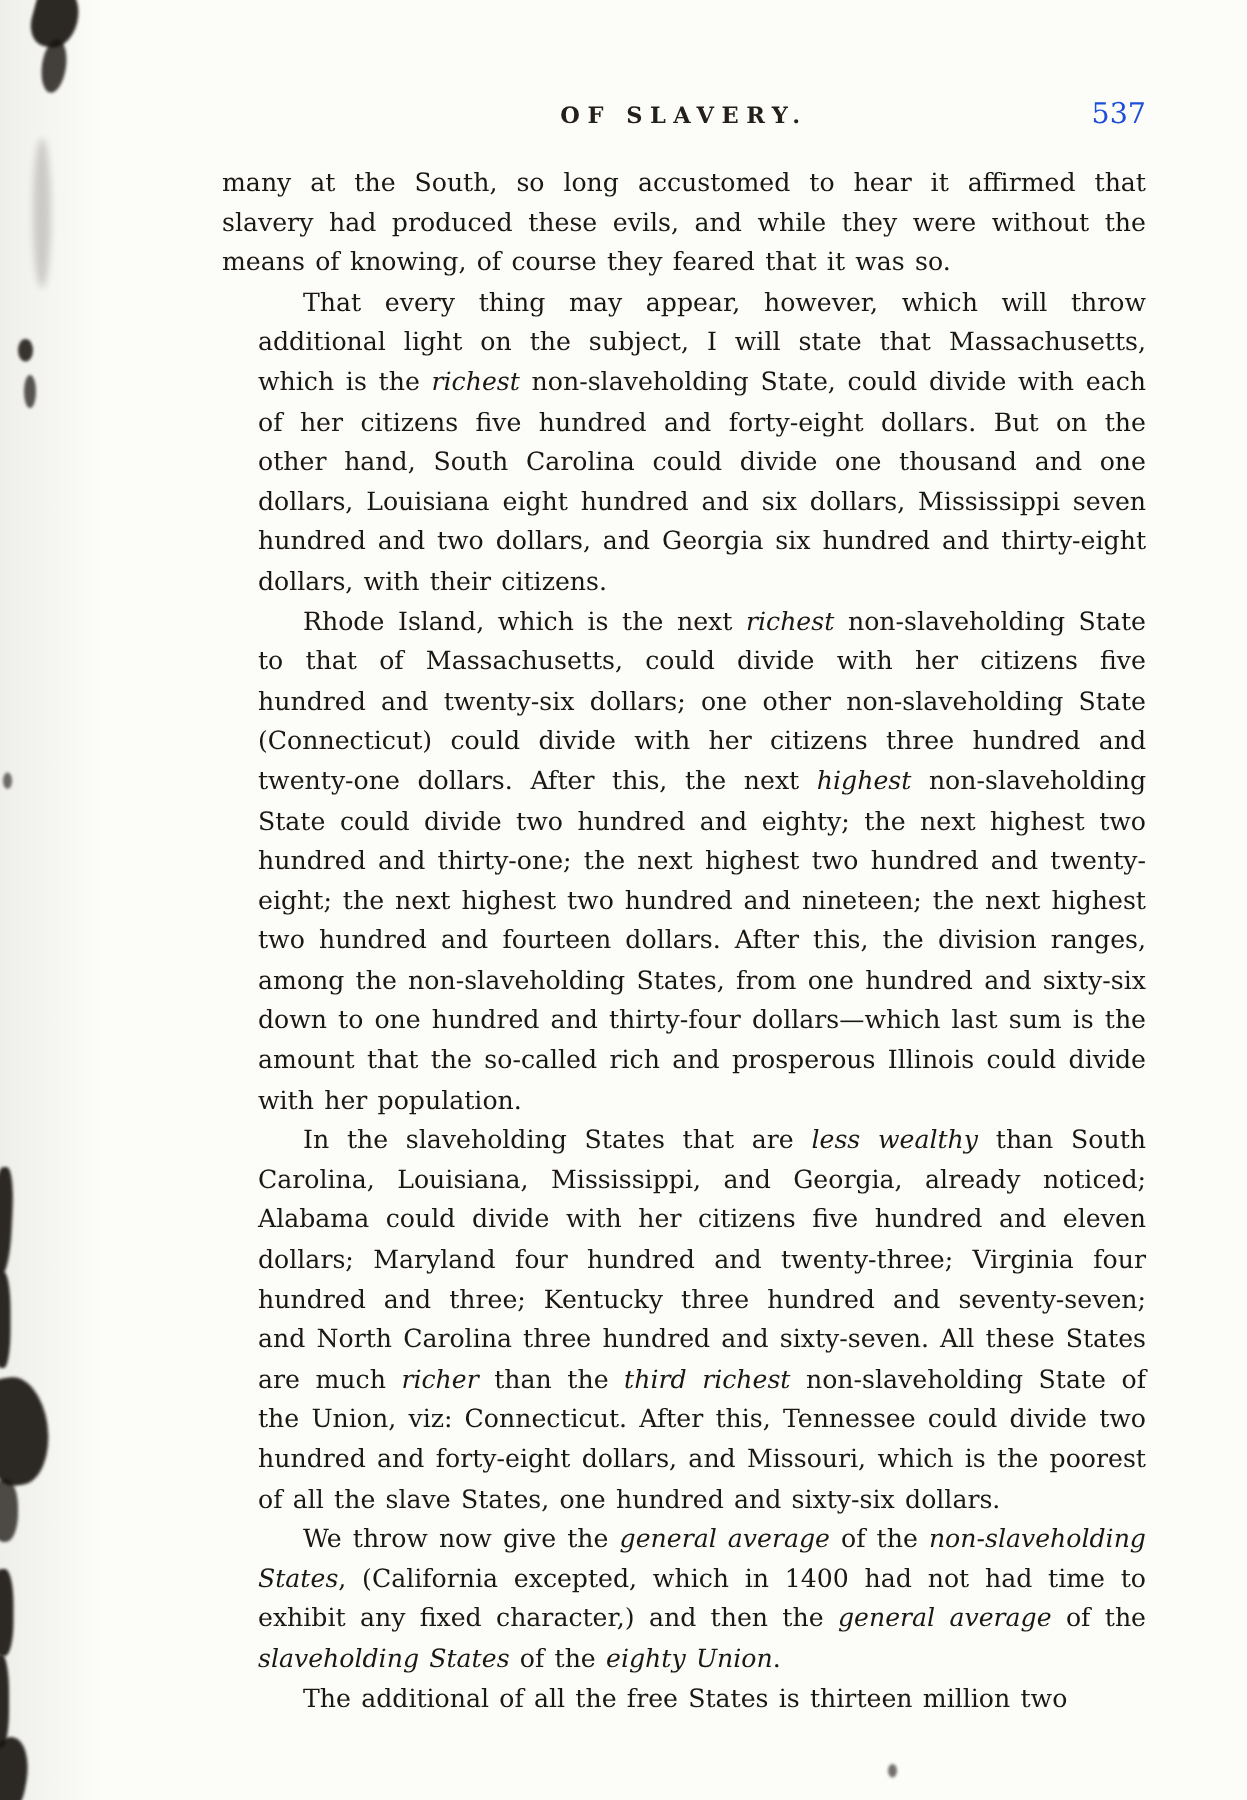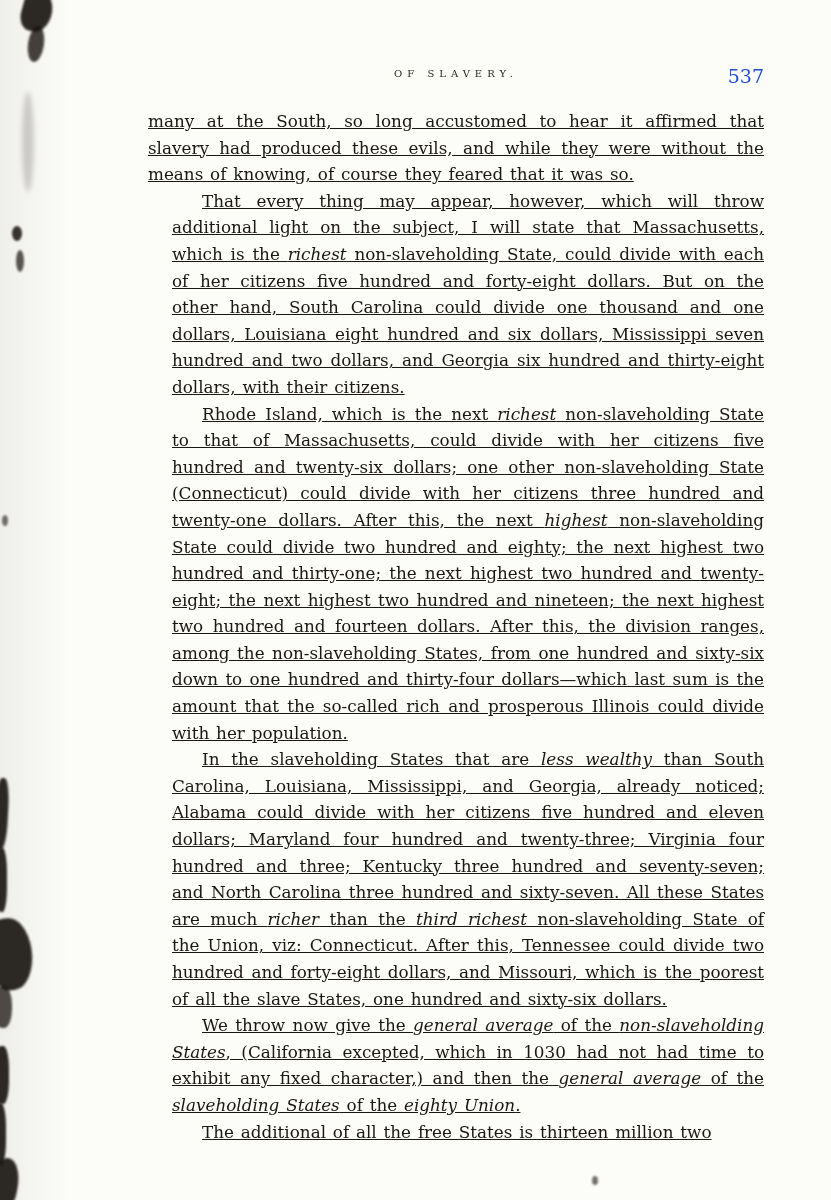--- a/index.html
+++ b/index.html
@@ -30,22 +30,22 @@
     position: absolute;
     left: 148px;
     top: 68px;
     width: 616px;
     height: 26px;
   }
   .running-head {
     position: absolute;
     left: 0; right: 0;
     text-align: center;
-    font-size: 10px;
-    font-weight: 400;
+    font-size: 15px;
+    font-weight: 700;
     letter-spacing: 5px;
     color: #241f18;
   }
   .page-num {
     position: absolute;
     right: 0;
     top: -3px;
     font-size: 19px;
     color: #1d4ed8;
   }
@@ -53,21 +53,21 @@
     position: absolute;
     left: 148px;
     top: 108px;
     width: 616px;
     font-size: 16.8px;
     line-height: 26.6px;
     text-align: justify;
     word-spacing: 1.5px;
     color: #1b1711;
   }
-  .para { margin: 0; text-decoration: underline; }
+  .para { margin: 0; }
   .para.indent { text-indent: 30px; margin-left: 24px; }
   .para em { font-style: italic; }
 
   
   .blot {
     position: absolute;
     background: #17130e;
     filter: blur(1.2px);
     opacity: 0.9;
     pointer-events: none;
@@ -97,17 +97,17 @@
   <div class="header-row">
     <span class="running-head">OF SLAVERY.</span>
     <span class="page-num">537</span>
   </div>
 
   <div class="text-block" id="text-block">
       <p class="para"><span>many at the South, so long accustomed to hear it affirmed that slavery had produced these evils, and while they were without the means of knowing, of course they feared that it was so.</span></p>
       <p class="para indent"><span>That every thing may appear, however, which will throw additional light on the subject, I will state that Massachusetts, which is the </span><em>richest</em><span> non-slaveholding State, could divide with each of her citizens five hundred and forty-eight dollars. But on the other hand, South Carolina could divide one thousand and one dollars, Louisiana eight hundred and six dollars, Mississippi seven hundred and two dollars, and Georgia six hundred and thirty-eight dollars, with their citizens.</span></p>
       <p class="para indent"><span>Rhode Island, which is the next </span><em>richest</em><span> non-slaveholding State to that of Massachusetts, could divide with her citizens five hundred and twenty-six dollars; one other non-slaveholding State (Connecticut) could divide with her citizens three hundred and twenty-one dollars. After this, the next </span><em>highest</em><span> non-slaveholding State could divide two hundred and eighty; the next highest two hundred and thirty-one; the next highest two hundred and twenty-eight; the next highest two hundred and nineteen; the next highest two hundred and fourteen dollars. After this, the division ranges, among the non-slaveholding States, from one hundred and sixty-six down to one hundred and thirty-four dollars—which last sum is the amount that the so-called rich and prosperous Illinois could divide with her population.</span></p>
       <p class="para indent"><span>In the slaveholding States that are </span><em>less wealthy</em><span> than South Carolina, Louisiana, Mississippi, and Georgia, already noticed; Alabama could divide with her citizens five hundred and eleven dollars; Maryland four hundred and twenty-three; Virginia four hundred and three; Kentucky three hundred and seventy-seven; and North Carolina three hundred and sixty-seven. All these States are much </span><em>richer</em><span> than the </span><em>third richest</em><span> non-slaveholding State of the Union, viz: Connecticut. After this, Tennessee could divide two hundred and forty-eight dollars, and Missouri, which is the poorest of all the slave States, one hundred and sixty-six dollars.</span></p>
-      <p class="para indent"><span>We throw now give the </span><em>general average</em><span> of the </span><em>non-slaveholding States</em><span>, (California excepted, which in 1030 had not had time to exhibit any fixed character,) and then the </span><em>general average</em><span> of the </span><em>slaveholding States</em><span> of the </span><em>eighty Union</em><span>.</span></p>
+      <p class="para indent"><span>We throw now give the </span><em>general average</em><span> of the </span><em>non-slaveholding States</em><span>, (California excepted, which in 1400 had not had time to exhibit any fixed character,) and then the </span><em>general average</em><span> of the </span><em>slaveholding States</em><span> of the </span><em>eighty Union</em><span>.</span></p>
       <p class="para indent"><span>The additional of all the free States is thirteen million two</span></p>
     </div>
 
 </div>
 
 </body></html>

